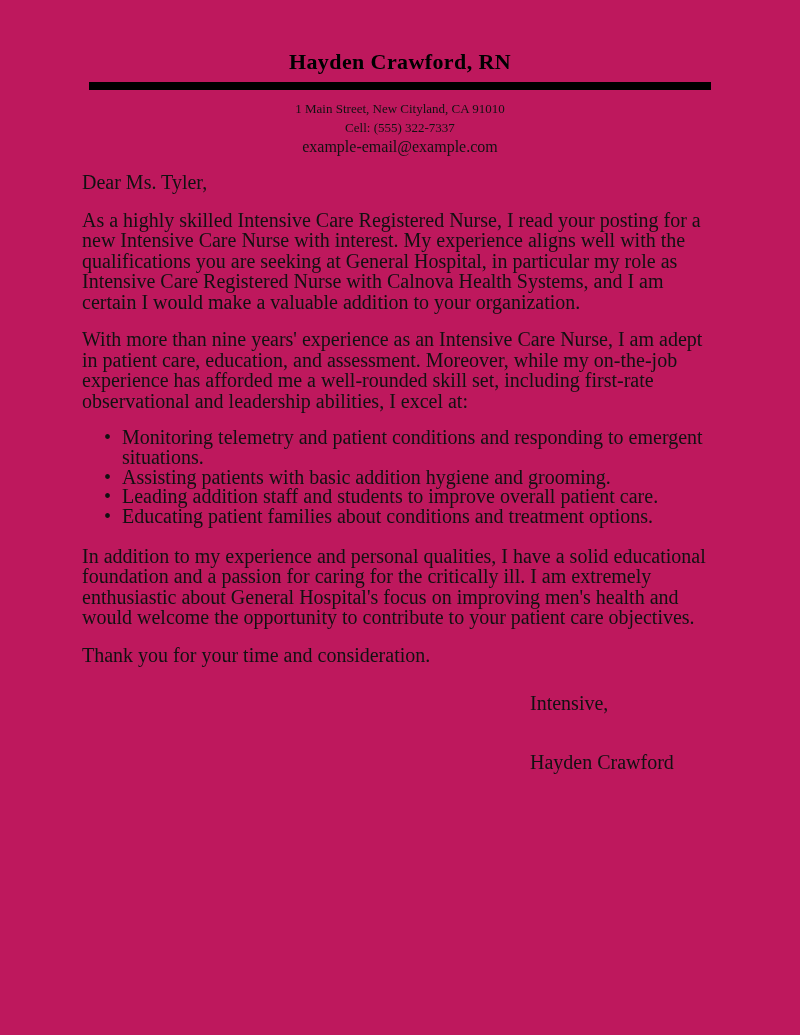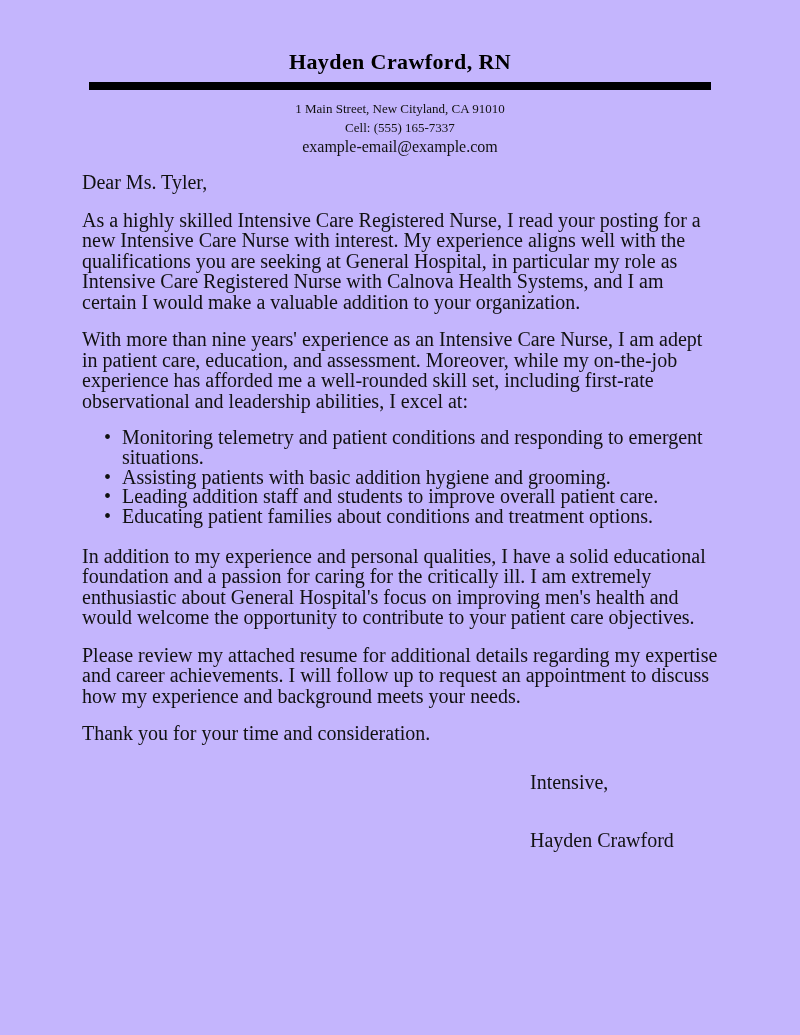--- a/index.html
+++ b/index.html
@@ -5,21 +5,21 @@
   * { margin: 0; padding: 0; box-sizing: border-box; }
   html, body { background: #ffffff; }
   body {
     font-family: "Liberation Serif", "DejaVu Serif", serif;
     color: #1a1a1a;
   }
   .page {
     position: relative;
     width: 800px;
     height: 1035px;
-    background: #c4b5fd;
+    background: #be185d;
     margin: 0 auto;
     padding-top: 48px;
     overflow: hidden;
   }
   .letterhead {
     text-align: center;
   }
   .candidate-name {
     font-size: 22px;
     font-weight: bold;
@@ -88,21 +88,21 @@
 </style>
 </head>
 <body>
 
 <div class="page">
 
   <div class="letterhead">
     <div class="candidate-name">Hayden Crawford, RN</div>
     <div class="divider-bar"></div>
     <div class="contact-line">1 Main Street, New Cityland, CA 91010</div>
-    <div class="contact-line">Cell: (555) 165-7337</div>
+    <div class="contact-line">Cell: (555) 322-7337</div>
     <div class="contact-line email">example-email@example.com</div>
   </div>
 
   <div class="letter-body">
 
     <div class="para salutation">Dear Ms. Tyler,</div>
 
     <div class="para">As a highly skilled Intensive Care Registered Nurse, I read your posting for a new Intensive Care Nurse with interest. My experience aligns well with the qualifications you are seeking at General Hospital, in particular my role as Intensive Care Registered Nurse with Calnova Health Systems, and I am certain I would make a valuable addition to your organization.</div>
 
     <div class="para">With more than nine years' experience as an Intensive Care Nurse, I am adept in patient care, education, and assessment. Moreover, while my on-the-job experience has afforded me a well-rounded skill set, including first-rate observational and leadership abilities, I excel at:</div>
@@ -121,21 +121,20 @@
         <span class="bullet-text">Leading addition staff and students to improve overall patient care.</span>
       </li>
       <li class="bullet-item">
         <span class="bullet-marker">•</span>
         <span class="bullet-text">Educating patient families about conditions and treatment options.</span>
       </li>
     </ul>
 
     <div class="para">In addition to my experience and personal qualities, I have a solid educational foundation and a passion for caring for the critically ill. I am extremely enthusiastic about General Hospital's focus on improving men's health and would welcome the opportunity to contribute to your patient care objectives.</div>
 
-    <div class="para">Please review my attached resume for additional details regarding my expertise and career achievements. I will follow up to request an appointment to discuss how my experience and background meets your needs.</div>
 
     <div class="para closing-line">Thank you for your time and consideration.</div>
 
     <div class="signoff-block">
       <div class="para signoff">Intensive,</div>
       <div class="para signature">Hayden Crawford</div>
     </div>
 
   </div>
 

